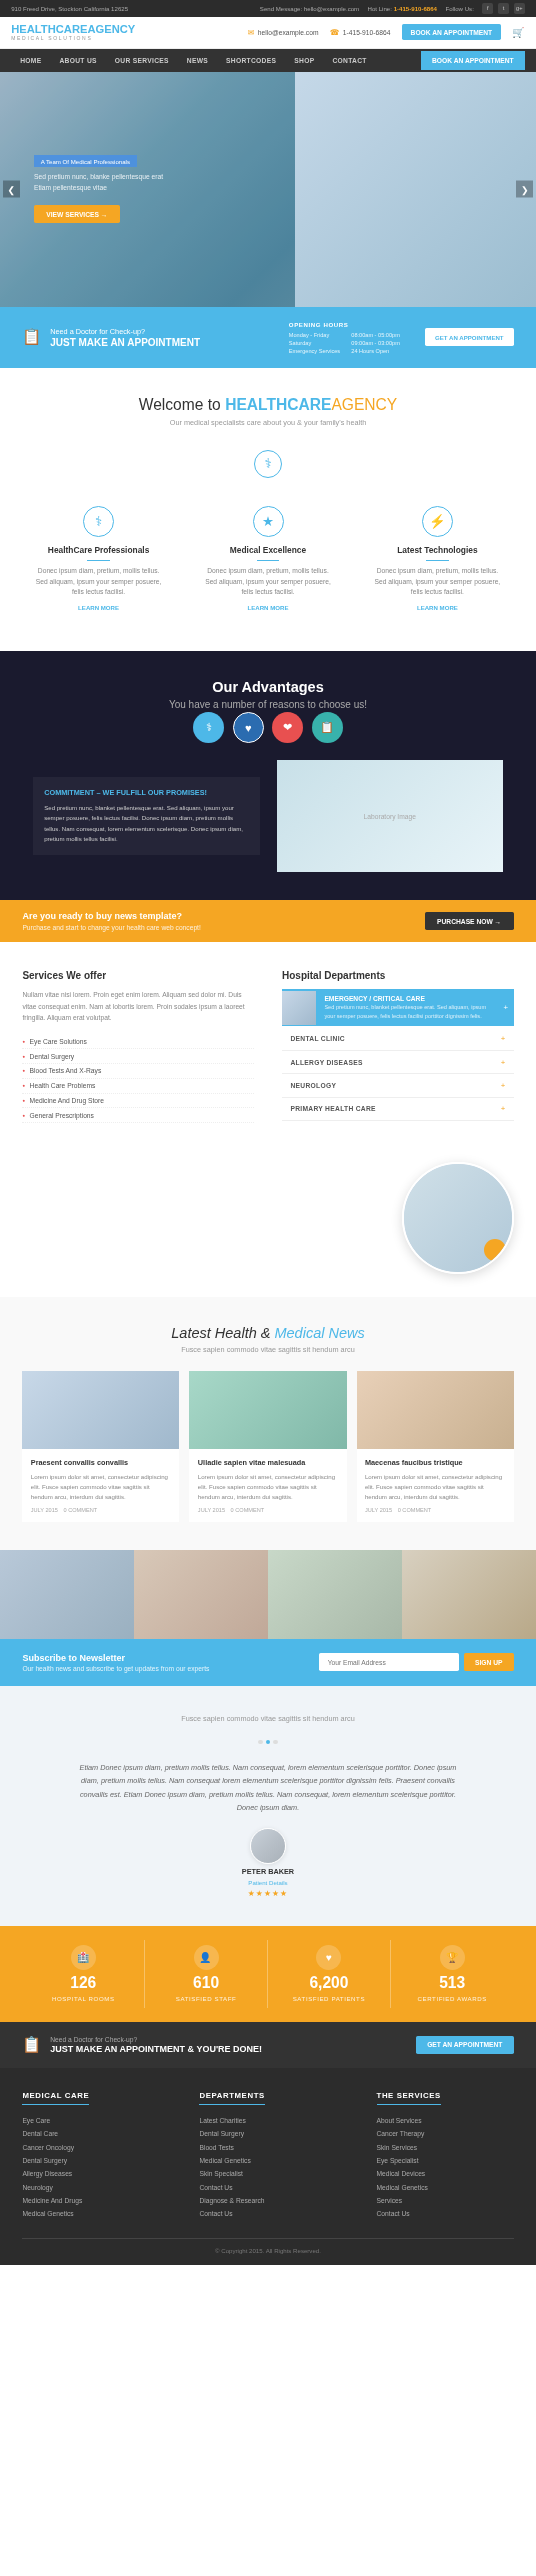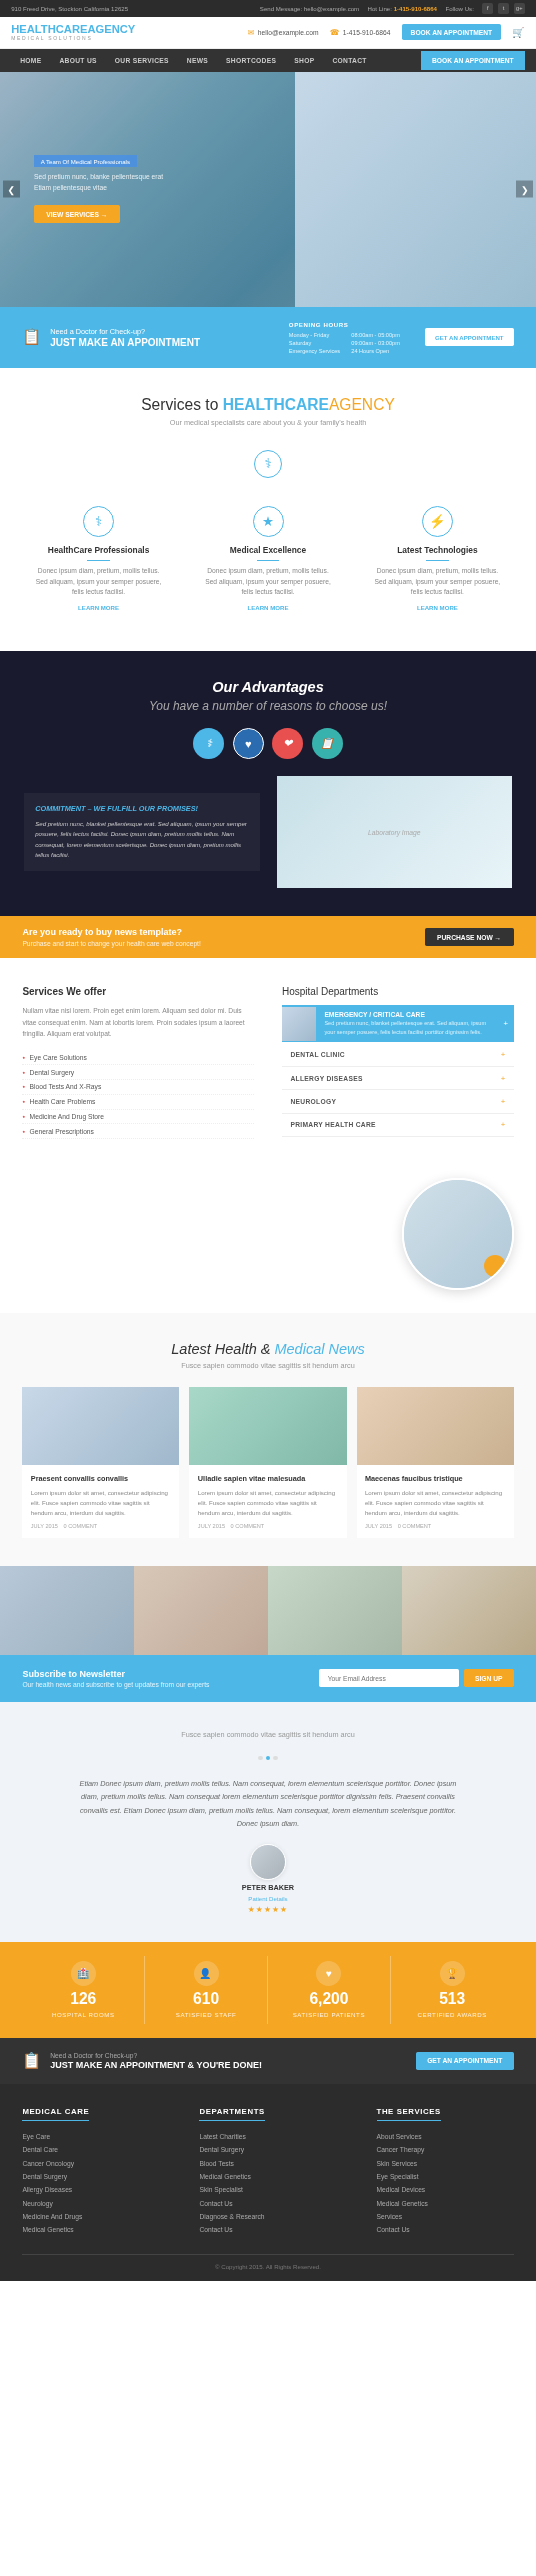--- a/index.html
+++ b/index.html
@@ -62,24 +62,24 @@
     .welcome-subtitle { color: #999; font-size: 7.3px; margin-bottom: 22.4px; }
     .features-grid { display: grid; grid-template-columns: repeat(3, 1fr); gap: 17px; margin-top: 17px; }
     .feature-item { text-align: center; padding: 11.2px; }
     .feature-icon-circle { width: 31px; height: 31px; border: 1.1px solid #4db8e8; border-radius: 50%; display: flex; align-items: center; justify-content: center; margin: 0 auto 8.4px; font-size: 13.4px; color: #4db8e8; }
     .feature-title { font-size: 8.4px; font-weight: bold; color: #333; margin-bottom: 4.5px; }
     .feature-divider { width: 22.4px; height: 1.7px; background: #4db8e8; margin: 4.5px auto; }
     .feature-text { font-size: 6.7px; color: #888; line-height: 1.6; }
     .learn-more { color: #4db8e8; font-size: 6.1px; text-decoration: none; cursor: pointer; text-transform: uppercase; font-weight: bold; margin-top: 5.6px; display: inline-block; }
 
     
-    .advantages { background: #1a1a2e; padding: 28px 24px; position: relative; overflow: hidden; font-style: italic; }
+    .advantages { background: #1a1a2e; padding: 28px 33px; position: relative; overflow: hidden; }
     .advantages-content { position: relative; z-index: 2; }
     .advantages h2 { color: #fff; text-align: center; font-size: 14.5px; font-weight: bold; margin-bottom: 4.5px; }
-    .advantages-subtitle { color: #aaa; text-align: center; font-size: 12px; margin-bottom: 15px; }
+    .advantages-subtitle { color: #aaa; text-align: center; font-size: 10px; margin-bottom: 2px; }
     .advantages-icons { display: flex; justify-content: center; gap: 8.4px; margin-bottom: 17px; }
     .adv-icon { width: 31px; height: 31px; border-radius: 50%; display: flex; align-items: center; justify-content: center; font-size: 11.2px; color: #fff; cursor: pointer; }
     .adv-icon.blue { background: #4db8e8; }
     .adv-icon.dark-blue { background: #2b6cb0; }
     .adv-icon.red { background: #e85050; }
     .adv-icon.teal { background: #38b2ac; }
     .adv-icon.active { border: 1.7px solid #fff; }
     .advantages-grid { display: grid; grid-template-columns: 1fr 1fr; gap: 17px; align-items: center; }
     .advantages-text-box { background: rgba(255,255,255,0.05); padding: 11.2px; }
     .adv-text-title { color: #4db8e8; font-size: 7.3px; font-weight: bold; margin-bottom: 5.6px; text-transform: uppercase; }
@@ -92,21 +92,21 @@
     .orange-banner-text p { color: rgba(255,255,255,0.85); font-size: 6.7px; }
     .orange-banner-btn { background: #333; color: #fff; padding: 5.6px 12.3px; border: none; border-radius: 1.7px; font-size: 6.7px; cursor: pointer; font-weight: bold; }
 
     
     .services-section { padding: 28px 22.4px; display: grid; grid-template-columns: 1fr 1fr; gap: 28px; }
     .services-left h3 { font-size: 10px; font-weight: bold; color: #333; margin-bottom: 8.4px; }
     .services-left p { font-size: 6.7px; color: #888; line-height: 1.7; margin-bottom: 11.2px; }
     .service-list { list-style: none; }
     .service-list li { padding: 3.4px 0; font-size: 6.7px; color: #555; display: flex; align-items: center; gap: 4.5px; border-bottom: 0.6px dotted #eee; }
     .service-list li::before { content: '●'; color: #e85050; font-size: 4.5px; }
-    .departments-right h3 { font-size: 10px; font-weight: normal; color: #333; margin-bottom: 8.4px; }
+    .departments-right h3 { font-size: 10px; font-weight: bold; color: #333; margin-bottom: 8.4px; }
     .dept-item { display: flex; align-items: center; margin-bottom: 1.7px; }
     .dept-item.active { background: #4db8e8; }
     .dept-item-img { width: 34px; height: 34px; background: #ddd; flex-shrink: 0; overflow: hidden; }
     .dept-item-img.colored { background: linear-gradient(135deg, #c8d8e8, #a0b8cc); }
     .dept-item-content { flex: 1; padding: 5.6px 8.4px; }
     .dept-item-title { font-size: 6.7px; font-weight: bold; color: #333; }
     .dept-item.active .dept-item-title { color: #fff; }
     .dept-item-text { font-size: 5.6px; color: #888; line-height: 1.5; margin-top: 1.7px; }
     .dept-item.active .dept-item-text { color: rgba(255,255,255,0.8); }
     .dept-item-arrow { color: #4db8e8; font-size: 7.8px; padding-right: 5.6px; cursor: pointer; }
@@ -285,21 +285,21 @@
         <span>Emergency Services</span>
         <span>24 Hours Open</span>
       </div>
     </div>
     <button class="btn-get-appointment">GET AN APPOINTMENT</button>
   </div>
 </div>
 
 <div class="welcome-section">
   <h2 class="welcome-title">
-    <span>Services to </span><strong>HEALTHCARE</strong><span style="color:#f5a623;">AGENCY</span>
+    <span>Welcome to </span><strong>HEALTHCARE</strong><span style="color:#f5a623;">AGENCY</span>
   </h2>
   <p class="welcome-subtitle">Our medical specialists care about you &amp; your family's health</p>
   <div style="text-align:center; margin-bottom:11.2px;">
     <div style="width:28px;height:28px;border:1.1px solid #4db8e8;border-radius:50%;display:inline-flex;align-items:center;justify-content:center;font-size:13.4px;color:#4db8e8;">⚕</div>
   </div>
   <div class="features-grid">
     <div class="feature-item">
       <div class="feature-icon-circle">⚕</div>
       <div class="feature-title">HealthCare Professionals</div>
       <div class="feature-divider"></div>

